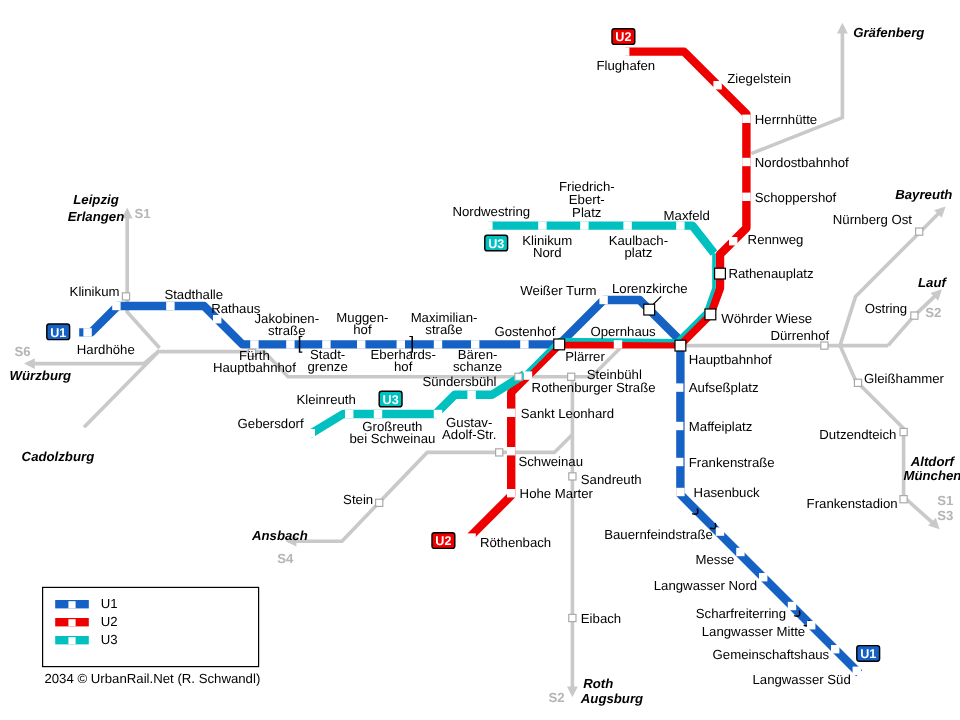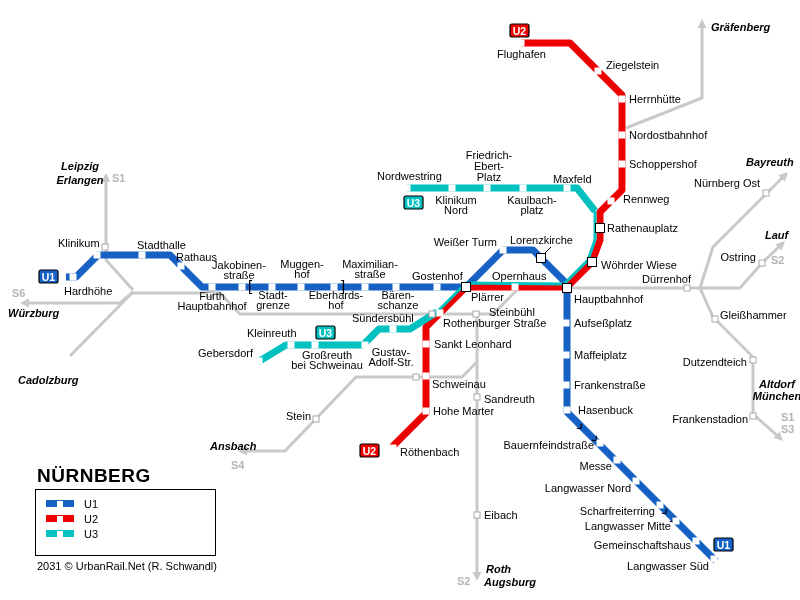--- a/index.html
+++ b/index.html
@@ -217,21 +217,20 @@
       </g>
       <g>
         <rect x="404" y="196" width="19" height="13" rx="2" fill="#00c0c0" stroke="#000" stroke-width="1.2"></rect>
         <text x="413.5" y="206.5" text-anchor="middle" class="badge-t">U3</text>
       </g>
       <g>
         <rect x="316" y="326" width="19" height="13" rx="2" fill="#00c0c0" stroke="#000" stroke-width="1.2"></rect>
         <text x="325.5" y="336.5" text-anchor="middle" class="badge-t">U3</text>
       </g>
     </svg>
-  <div id="legend-title">NÜRNBERG</div>
   <div id="legend-box">
       <div class="leg-row">
         <span class="leg-sample">
           <span class="bar" style="background:#1561c4"></span>
           <span class="sq"></span>
         </span>
         <span class="leg-label">U1</span>
       </div>
       <div class="leg-row">
         <span class="leg-sample">
@@ -241,14 +240,14 @@
         <span class="leg-label">U2</span>
       </div>
       <div class="leg-row">
         <span class="leg-sample">
           <span class="bar" style="background:#00c0c0"></span>
           <span class="sq"></span>
         </span>
         <span class="leg-label">U3</span>
       </div>
     </div>
-  <div id="copyright">2031 © UrbanRail.Net (R. Schwandl)</div>
+  <div id="copyright">2034 © UrbanRail.Net (R. Schwandl)</div>
 </div>
 
 </body></html>

